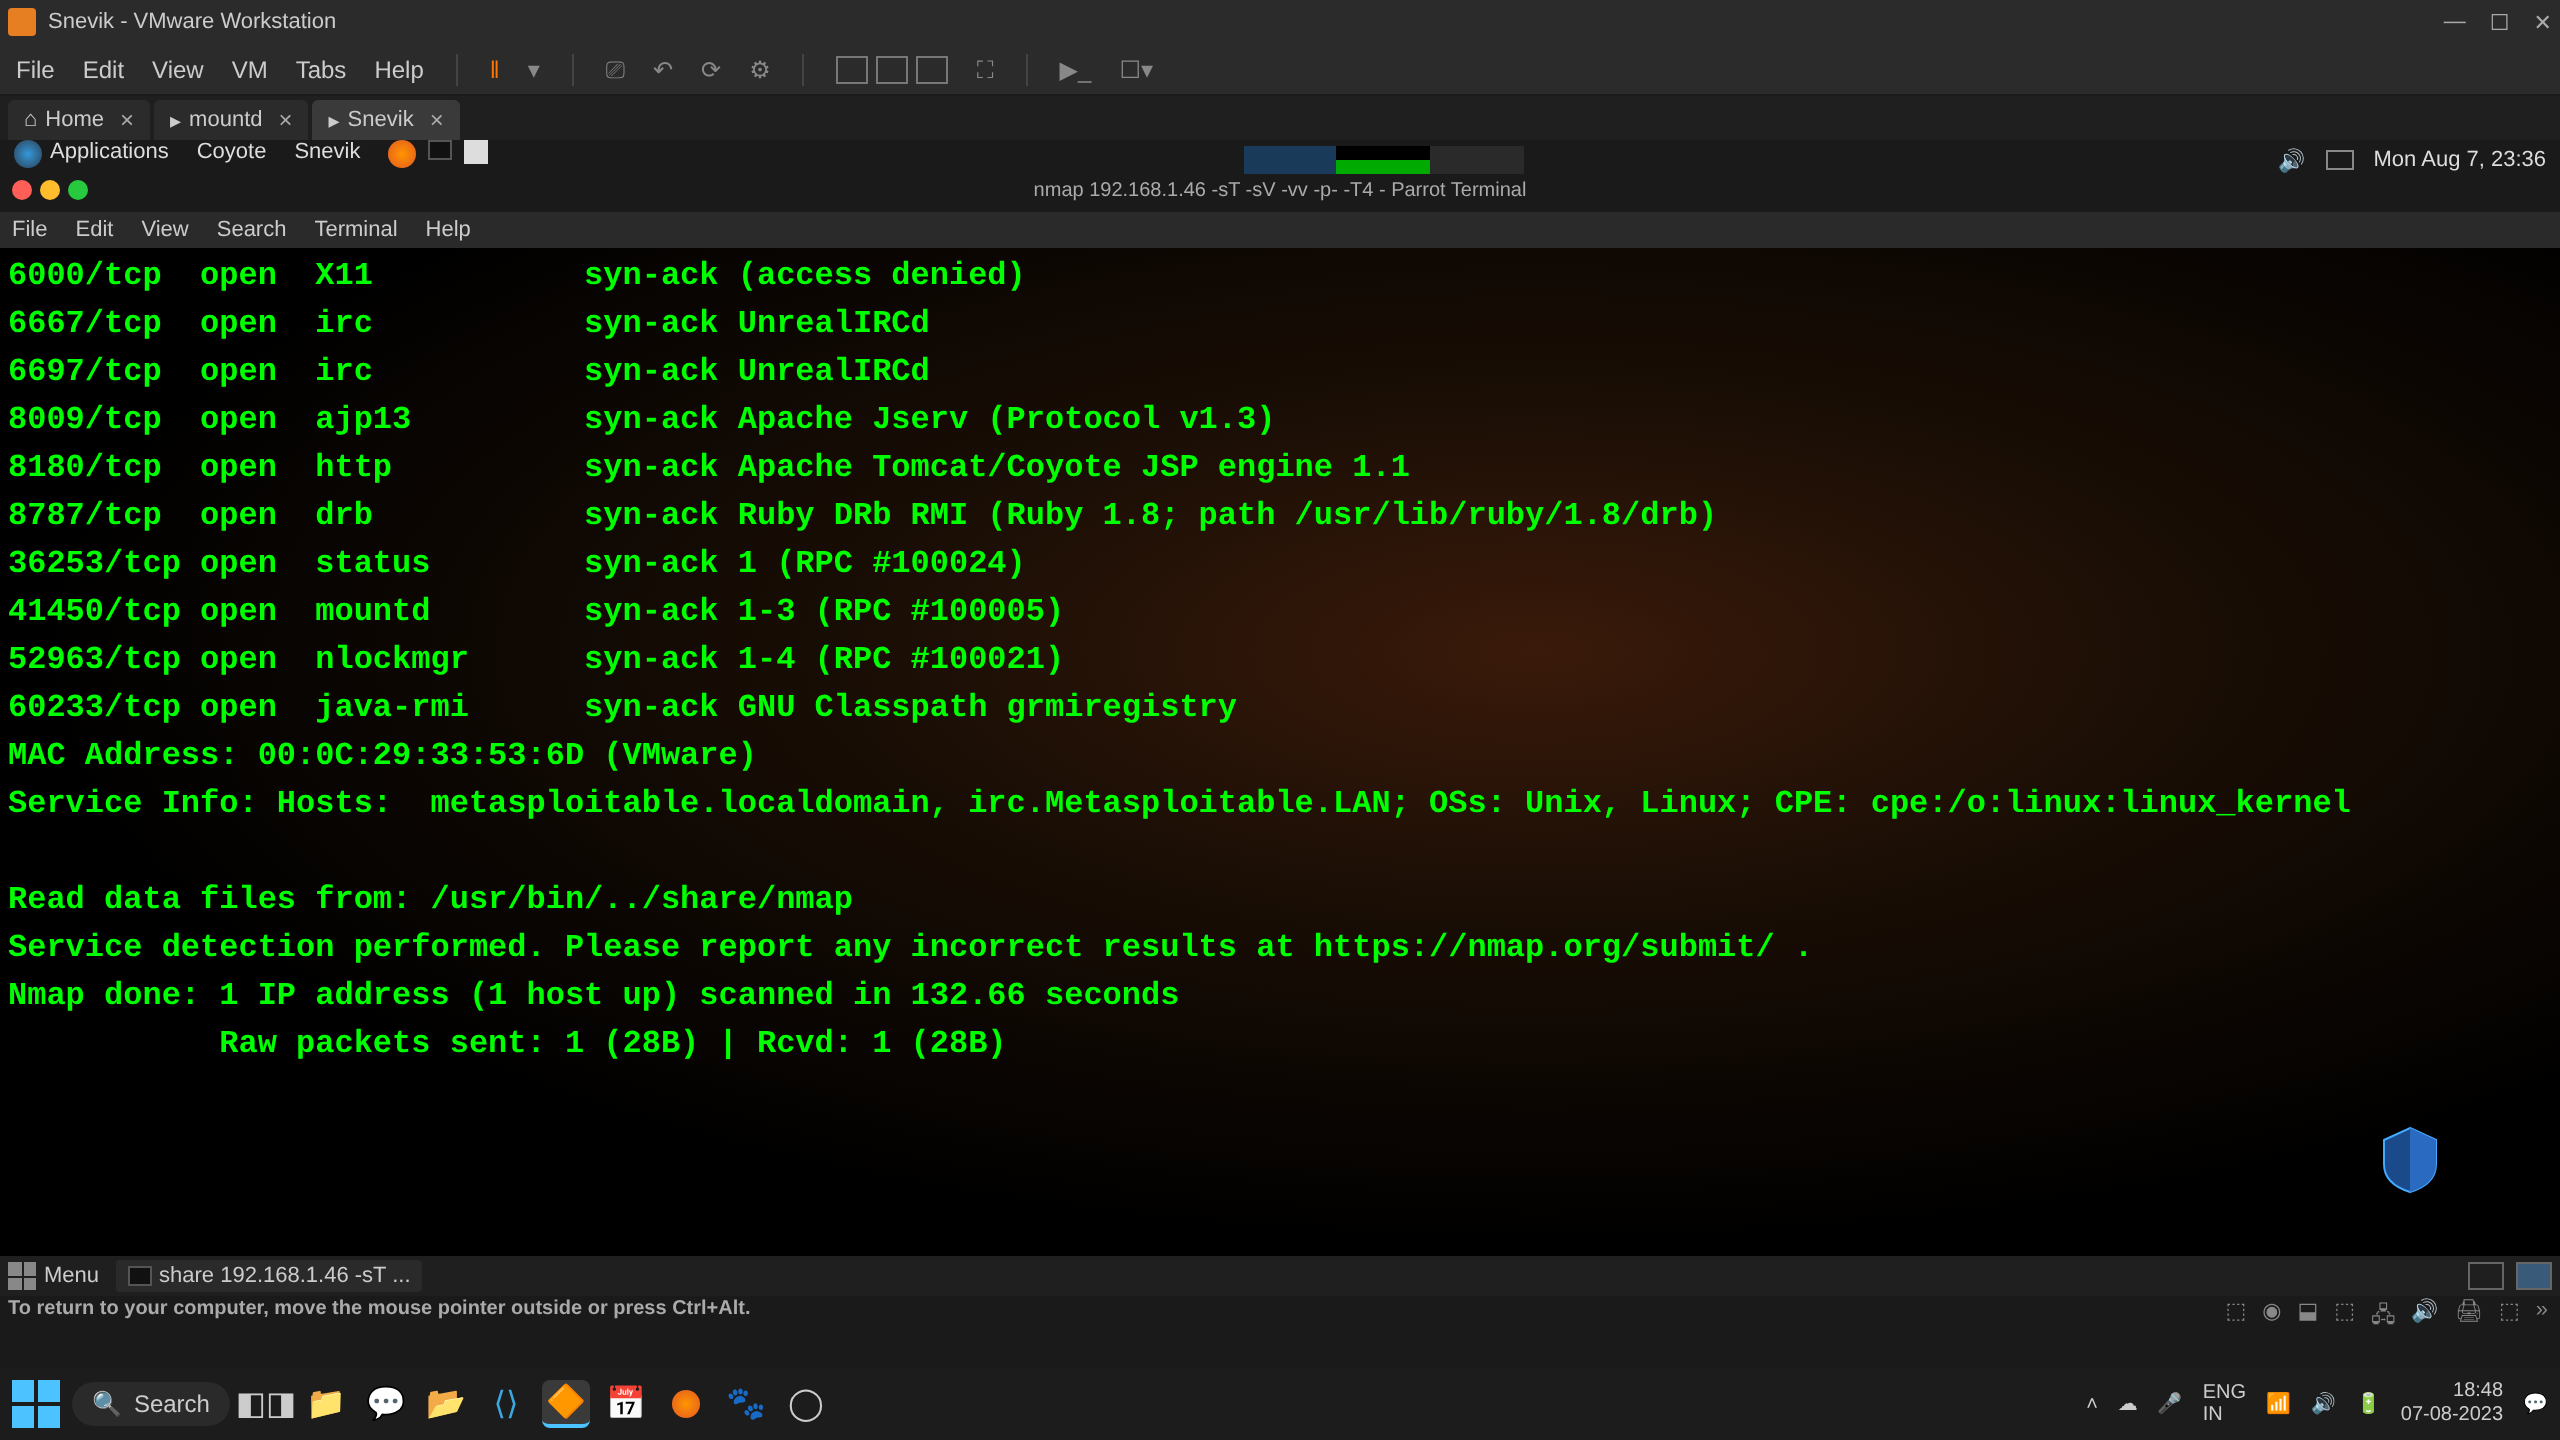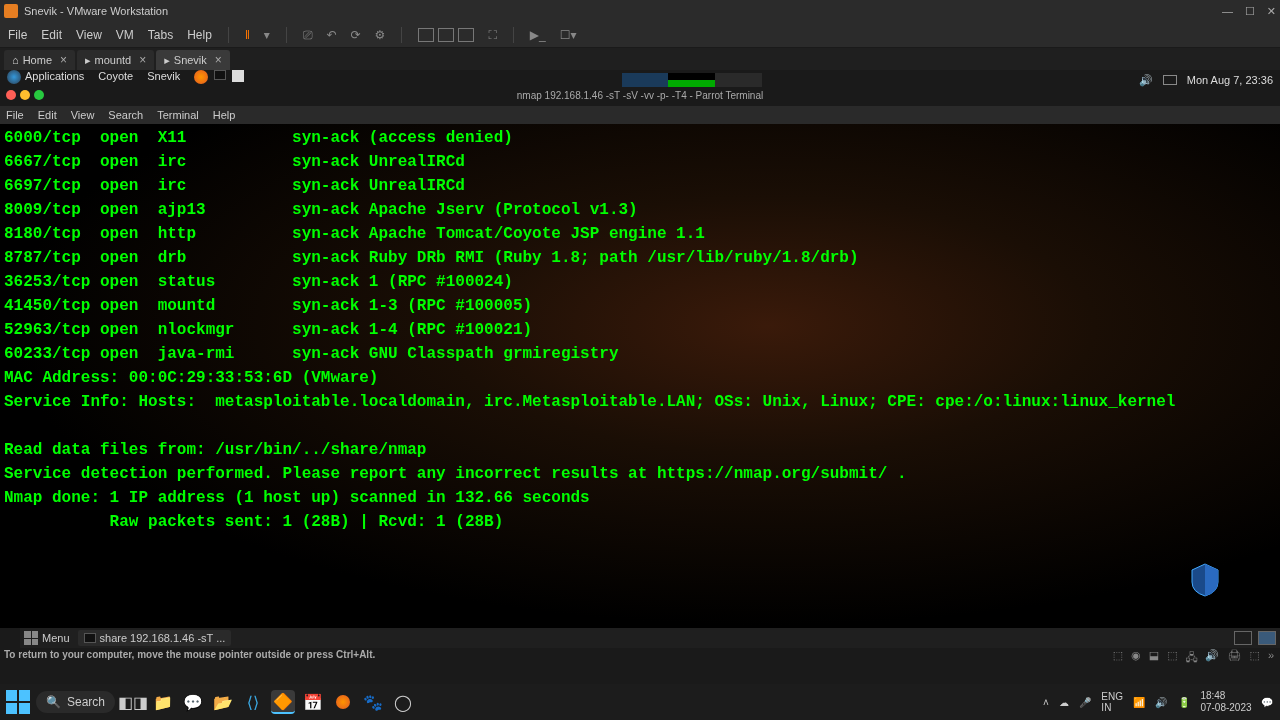--- a/index.html
+++ b/index.html
@@ -42,40 +42,40 @@
 
 
 .terminal { background: radial-gradient(ellipse at 60% 40%, #3a1a0a 0%, #1a0e05 30%, #000 70%); color: #00ff00; font-family: 'Courier New', monospace; font-size: 16px; font-weight: bold; line-height: 24px; padding: 2px 4px; height: 504px; white-space: pre; overflow: hidden; position: relative; }
 .terminal .red { color: #ff3030; }
 .terminal .white { color: #dadada; }
 .terminal .cyan { color: #00ffff; }
 .terminal .cursor { background: #00ff00; color: #000; }
 .terminal .shield { position: absolute; right: 60px; bottom: 30px; width: 30px; height: 36px; }
 
 
-.guest-taskbar { height: 20px; background: #1f1f1f; display: flex; align-items: center; padding: 0 4px; color: #ccc; font-size: 11px; gap: 8px; margin-left: 20px; }
+.guest-taskbar { height: 20px; background: #1f1f1f; display: flex; align-items: center; padding: 0 4px; color: #ccc; font-size: 11px; gap: 8px; }
 .guest-taskbar .menu-btn { display: flex; align-items: center; gap: 4px; }
 .guest-taskbar .grid { width: 14px; height: 14px; display: grid; grid-template: repeat(2,1fr)/repeat(2,1fr); gap: 1px; }
 .guest-taskbar .grid div { background: #888; }
 .guest-taskbar .task-item { padding: 2px 6px; background: #2a2a2a; border-radius: 2px; display: flex; align-items: center; gap: 4px; }
 .guest-taskbar .right-tray { margin-left: auto; display: flex; gap: 6px; }
 .guest-taskbar .tray-icon { width: 18px; height: 14px; border: 1px solid #666; }
 
 
 .vmware-hint { height: 16px; background: #1a1a1a; color: #aaa; font-size: 10px; padding: 1px 4px; font-weight: bold; }
 
 
 .win-taskbar { height: 36px; background: #1c1c1c; display: flex; align-items: center; padding: 0 6px; gap: 6px; position: absolute; bottom: 0; left: 0; right: 0; }
 .win-taskbar .win-logo { width: 24px; height: 24px; display: grid; grid-template: 1fr 1fr/1fr 1fr; gap: 2px; }
 .win-taskbar .win-logo div { background: #4cc2ff; }
 .win-taskbar .search { display: flex; align-items: center; gap: 6px; color: #ccc; font-size: 12px; background: #2a2a2a; padding: 4px 10px; border-radius: 14px; }
 .win-taskbar .tb-icon { width: 24px; height: 24px; border-radius: 4px; display: flex; align-items: center; justify-content: center; }
 .win-taskbar .tb-icon.active { background: #3a3a3a; border-bottom: 2px solid #4cc2ff; }
 .win-taskbar .tray { margin-left: auto; display: flex; align-items: center; gap: 10px; color: #ccc; font-size: 10px; }
-.win-taskbar .clock { line-height: 12px; }
+.win-taskbar .clock { text-align: right; line-height: 12px; }
 
 .firefox-icon { width: 14px; height: 14px; background: radial-gradient(circle, #ff9500, #e25822); border-radius: 50%; }
 .term-mini-icon { width: 12px; height: 10px; background: #111; border: 1px solid #555; }
 </style>
 </head>
 <body>
 
 <div class="vmware-titlebar">
   <span class="vm-icon"></span>
   <span class="title">Snevik - VMware Workstation</span>

